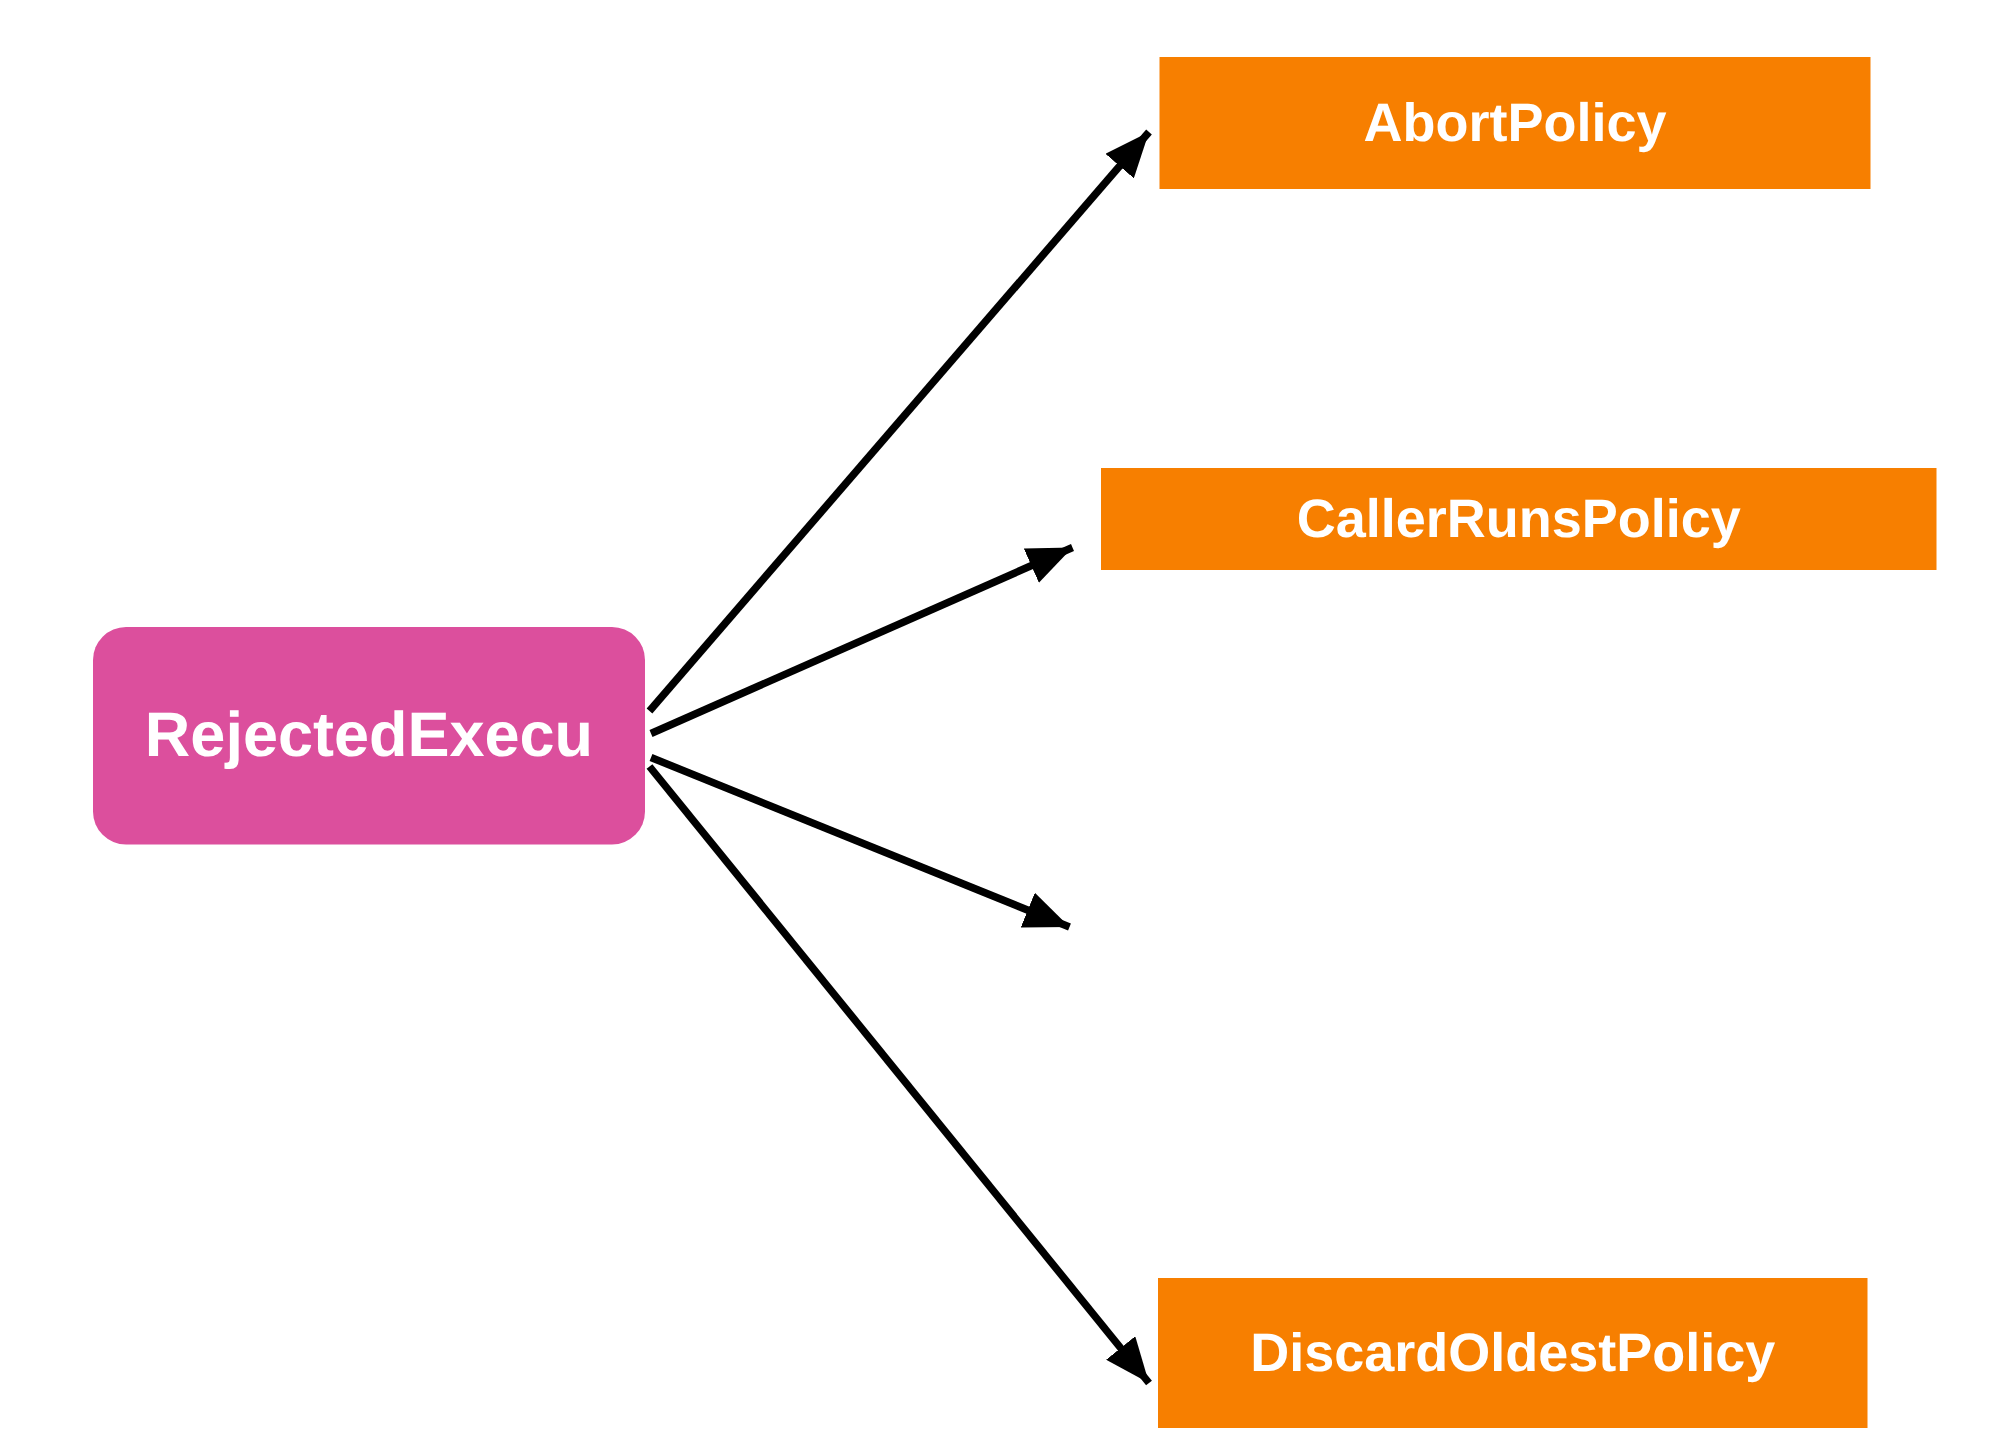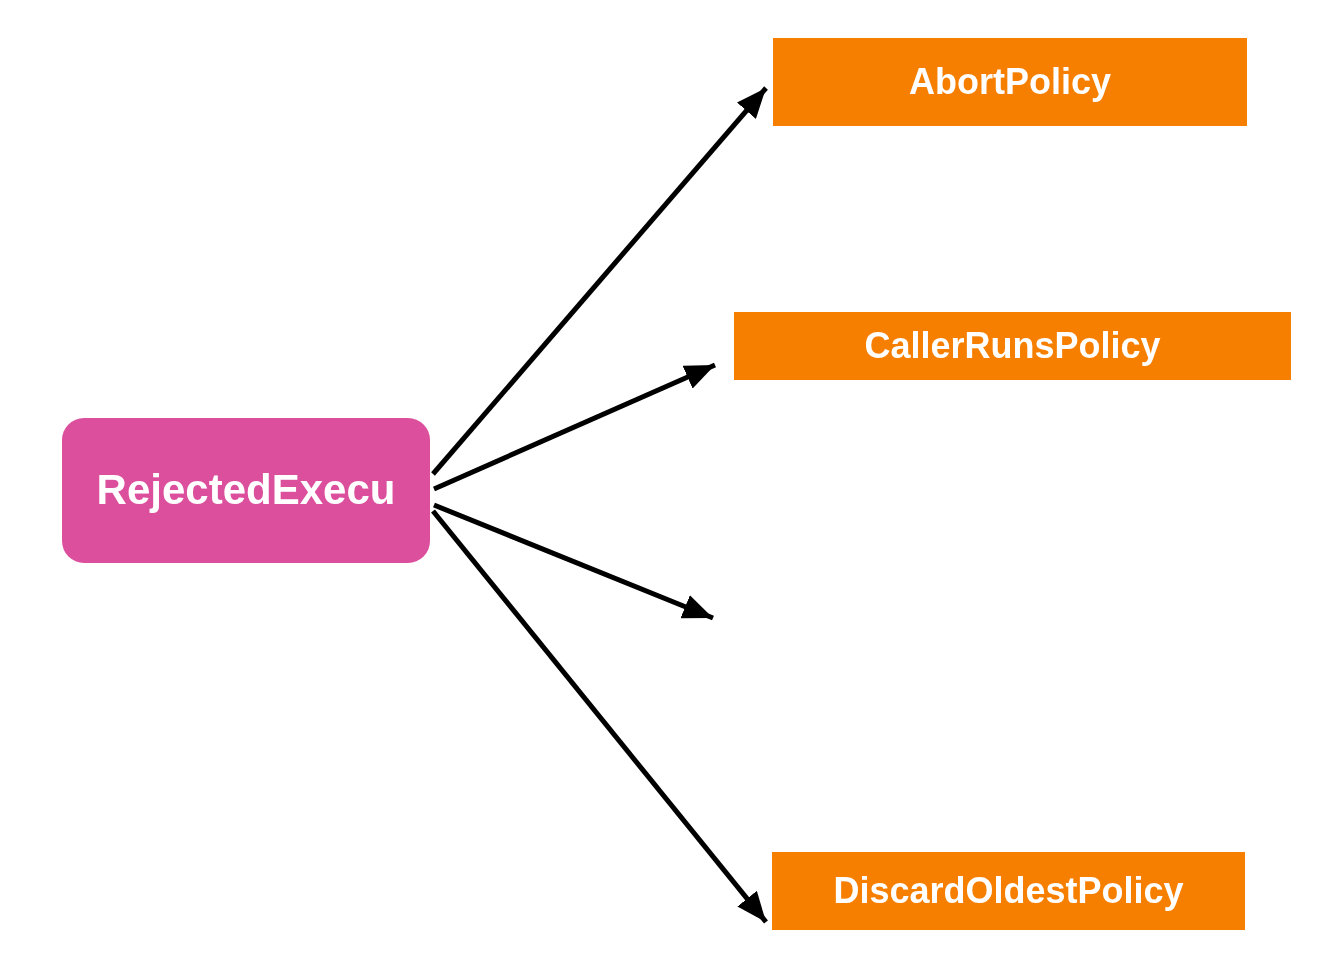--- a/index.html
+++ b/index.html
@@ -50,21 +50,21 @@
     line-height: 1.25;
     flex-direction: row;
   }
   .policy-node {
     background: var(--policy-fill, #F77F00);
     font-size: 36px;
   }
   .policy-abort          { left: 773px; top: 38px;  width: 474px; height: 88px; }
   .policy-caller-runs    { left: 734px; top: 312px; width: 557px; height: 68px; }
   .policy-discard        { left: 773px; top: 581px; width: 473px; height: 87px; }
-  .policy-discard-oldest { left: 772px; top: 852px; width: 473px; height: 78px; }
+  .policy-discard-oldest { left: 772px; top: 852px; width: 473px; height: 100px; }
 </style>
 </head>
 <body>
 
 <div class="canvas">
 
   <svg class="arrow-layer" viewBox="0 0 1326 966" xmlns="http://www.w3.org/2000/svg">
     <defs>
       <marker id="arrowhead" markerWidth="6" markerHeight="5" refX="6" refY="2.5" orient="auto" markerUnits="strokeWidth">
         <polygon points="0 0, 6 2.5, 0 5"></polygon>

